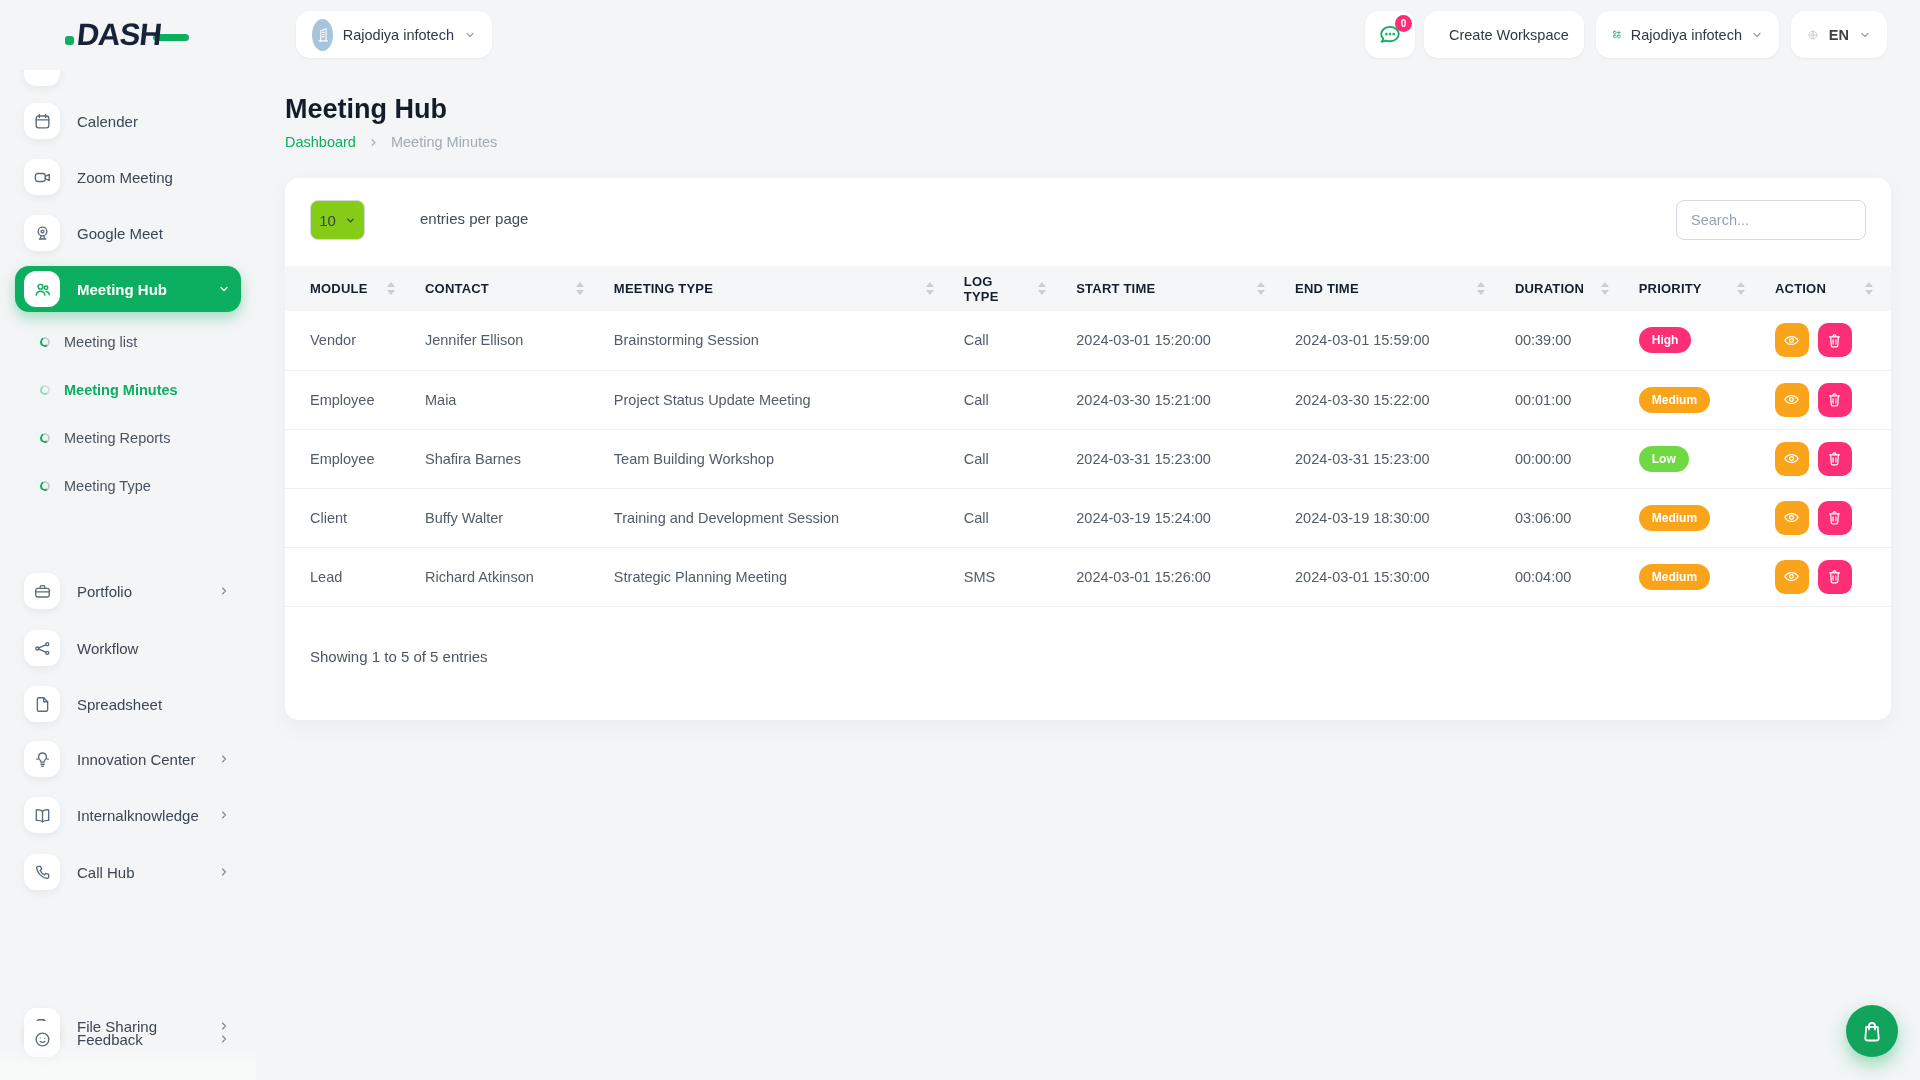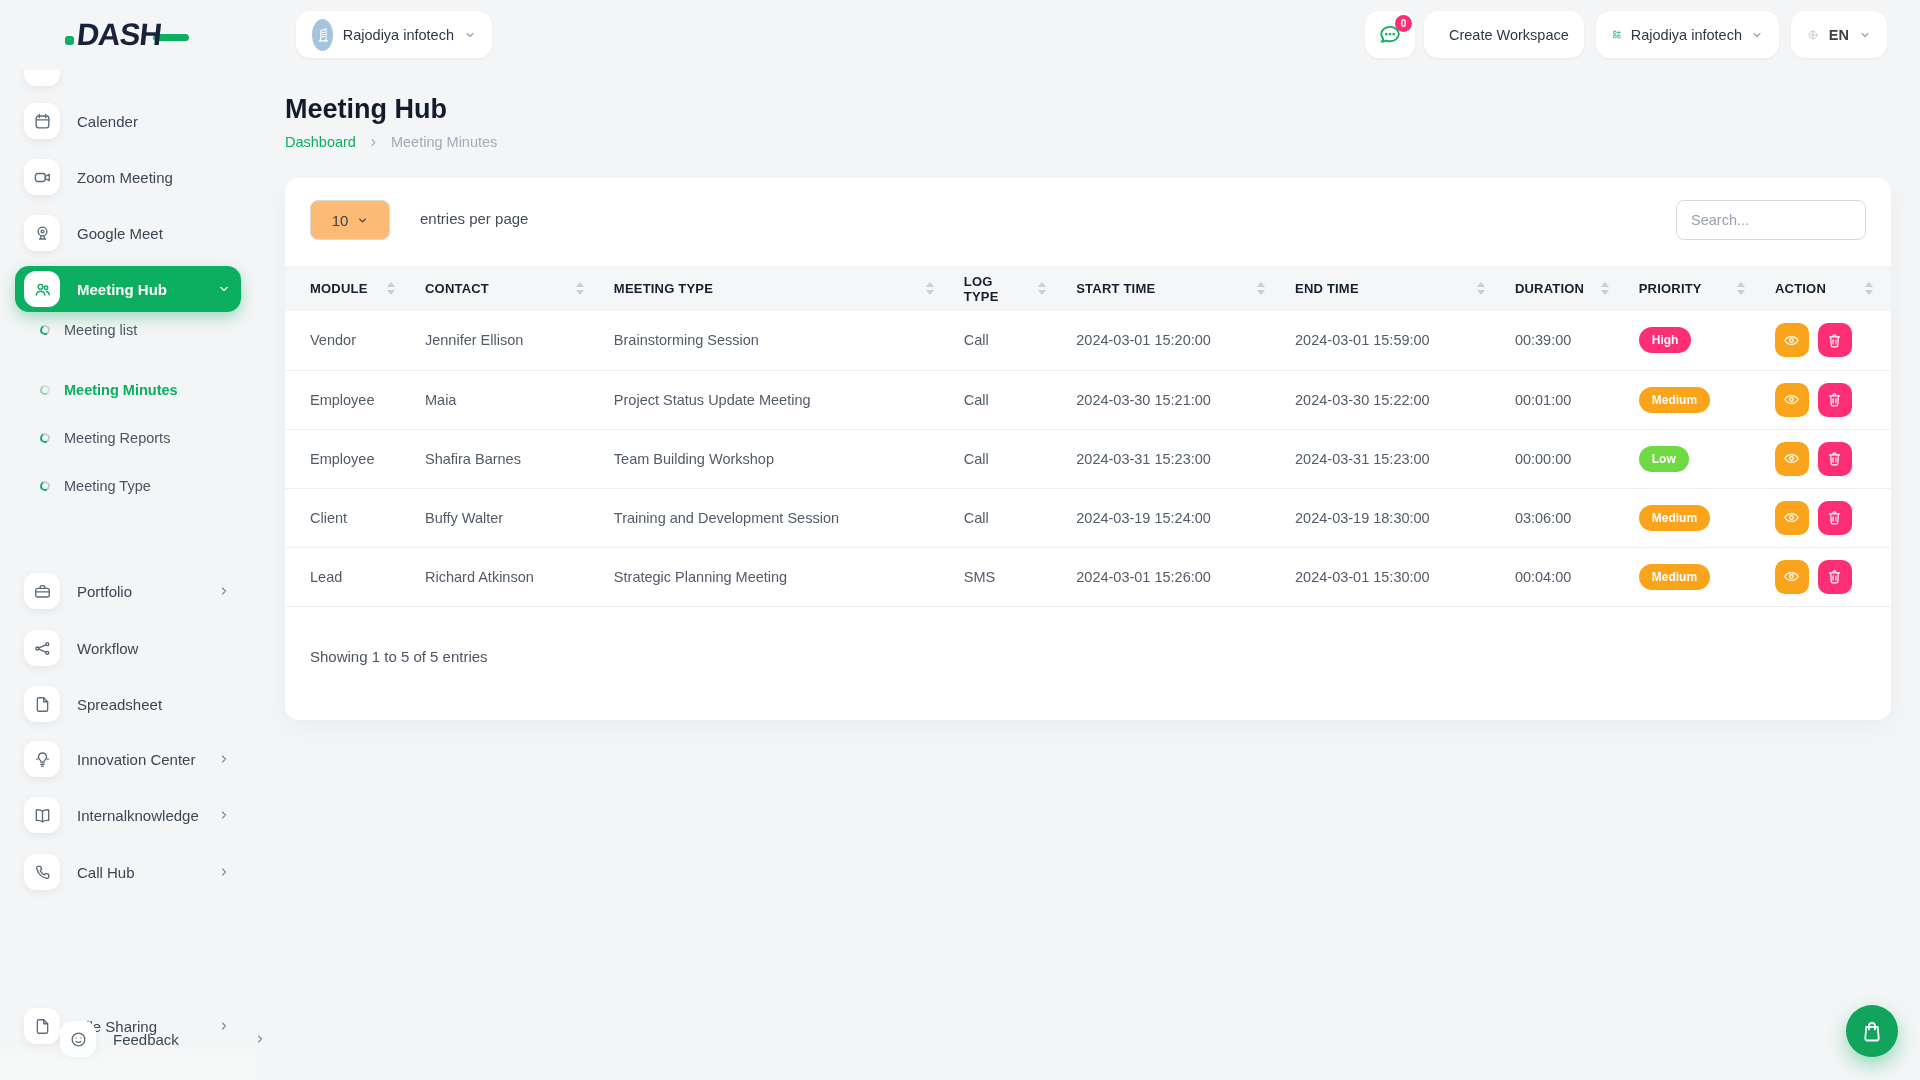--- a/index.html
+++ b/index.html
@@ -58,22 +58,22 @@
   .page-title { position:absolute; left:285px; top:94px; font-size:27px; font-weight:700; color:#141c2b; }
   .breadcrumb { position:absolute; left:285px; top:134px; display:flex; align-items:center; gap:12px; font-size:14.5px; }
   .bc-root { color:#0caf60; cursor:pointer; }
   .bc-sep { width:11px; height:11px; color:#a8b0b9; }
   .bc-current { color:#a3abb4; }
 
   
   .card { position:absolute; left:285px; top:178px; width:1606px; height:542px; background:#fff; border-radius:14px;
           box-shadow:0 8px 24px rgba(16,24,40,.04); }
   .controls { position:absolute; left:25px; right:25px; top:22px; height:40px; }
-  .select { position:absolute; left:0; top:0; width:80px; height:40px; border:1px solid #d5dae0; border-radius:8px;
-            background:#fdba74; display:flex; align-items:center; justify-content:center; gap:9px; cursor:pointer; }
+  .select { position:absolute; left:0; top:0; width:55px; height:40px; border:1px solid #d5dae0; border-radius:8px;
+            background:#84cc16; display:flex; align-items:center; justify-content:center; gap:9px; cursor:pointer; }
   .select-value { font-size:15px; color:#39424e; }
   .select .chev { color:#39424e; width:11px; height:11px; }
   .entries-label { position:absolute; left:110px; top:10px; font-size:15px; color:#434c59; }
   .search-input { position:absolute; right:0; top:0; width:190px; height:40px; border:1px solid #d5dae0; border-radius:8px;
                   padding:0 14px; font-size:14.5px; color:#39424e; outline:none; font-family:inherit; background:#fff; }
   .search-input::placeholder { color:#98a1ad; }
 
   
   table.grid { position:absolute; left:0; top:88px; width:1606px; border-collapse:collapse; table-layout:fixed; }
   thead th { background:#f5f6f8; height:45px; text-align:left; font-size:13px; font-weight:700; color:#161f2d;
@@ -151,21 +151,21 @@
             <circle cx="16.5" cy="9.8" r="2.2"></circle>
             <path d="M16.8 14.5c2.1.3 3.4 1.7 3.8 4.1"></path>
           </svg>
       </span>
       <span class="nav-label">Meeting Hub</span>
       <svg class="nav-arrow" viewBox="0 0 24 24" fill="none" stroke="currentColor" stroke-width="2.4" stroke-linecap="round" stroke-linejoin="round">
           <path d="M6 9l6 6 6-6"></path>
         </svg>
     </div>
 
-    <div class="subitem" style="top:318px;text-align:center;">
+    <div class="subitem" style="top:330px;text-align:center;">
       <span class="sub-bullet"></span>
       <span class="sub-label">Meeting list</span>
     </div>
     <div class="subitem active" style="top:378px;">
       <span class="sub-bullet"></span>
       <span class="sub-label">Meeting Minutes</span>
     </div>
     <div class="subitem" style="top:426px;">
       <span class="sub-bullet"></span>
       <span class="sub-label">Meeting Reports</span>
@@ -256,21 +256,21 @@
             <path d="M13.5 3.5H7.5a2 2 0 0 0-2 2v13a2 2 0 0 0 2 2h9a2 2 0 0 0 2-2V8.5z"></path>
             <path d="M13.5 3.5v5h5"></path>
           </svg>
       </span>
       <span class="nav-label">File Sharing</span>
       <svg class="nav-arrow" viewBox="0 0 24 24" fill="none" stroke="currentColor" stroke-width="2.2" stroke-linecap="round" stroke-linejoin="round">
           <path d="M9 6l6 6-6 6"></path>
         </svg>
     </div>
 
-    <div class="nav-item" style="top:1021px;margin-left:36px;">
+    <div class="nav-item" style="top:1021px;">
       <span class="icon-box">
         <svg viewBox="0 0 24 24" fill="none" stroke="currentColor" stroke-width="1.7" stroke-linecap="round">
             <circle cx="12" cy="12" r="8"></circle>
             <path d="M9 10.2h.01M15 10.2h.01M9 14.5c1.8 1.4 4.2 1.4 6 0"></path>
           </svg>
       </span>
       <span class="nav-label">Feedback</span>
       <svg class="nav-arrow" viewBox="0 0 24 24" fill="none" stroke="currentColor" stroke-width="2.2" stroke-linecap="round" stroke-linejoin="round">
           <path d="M9 6l6 6-6 6"></path>
         </svg>

